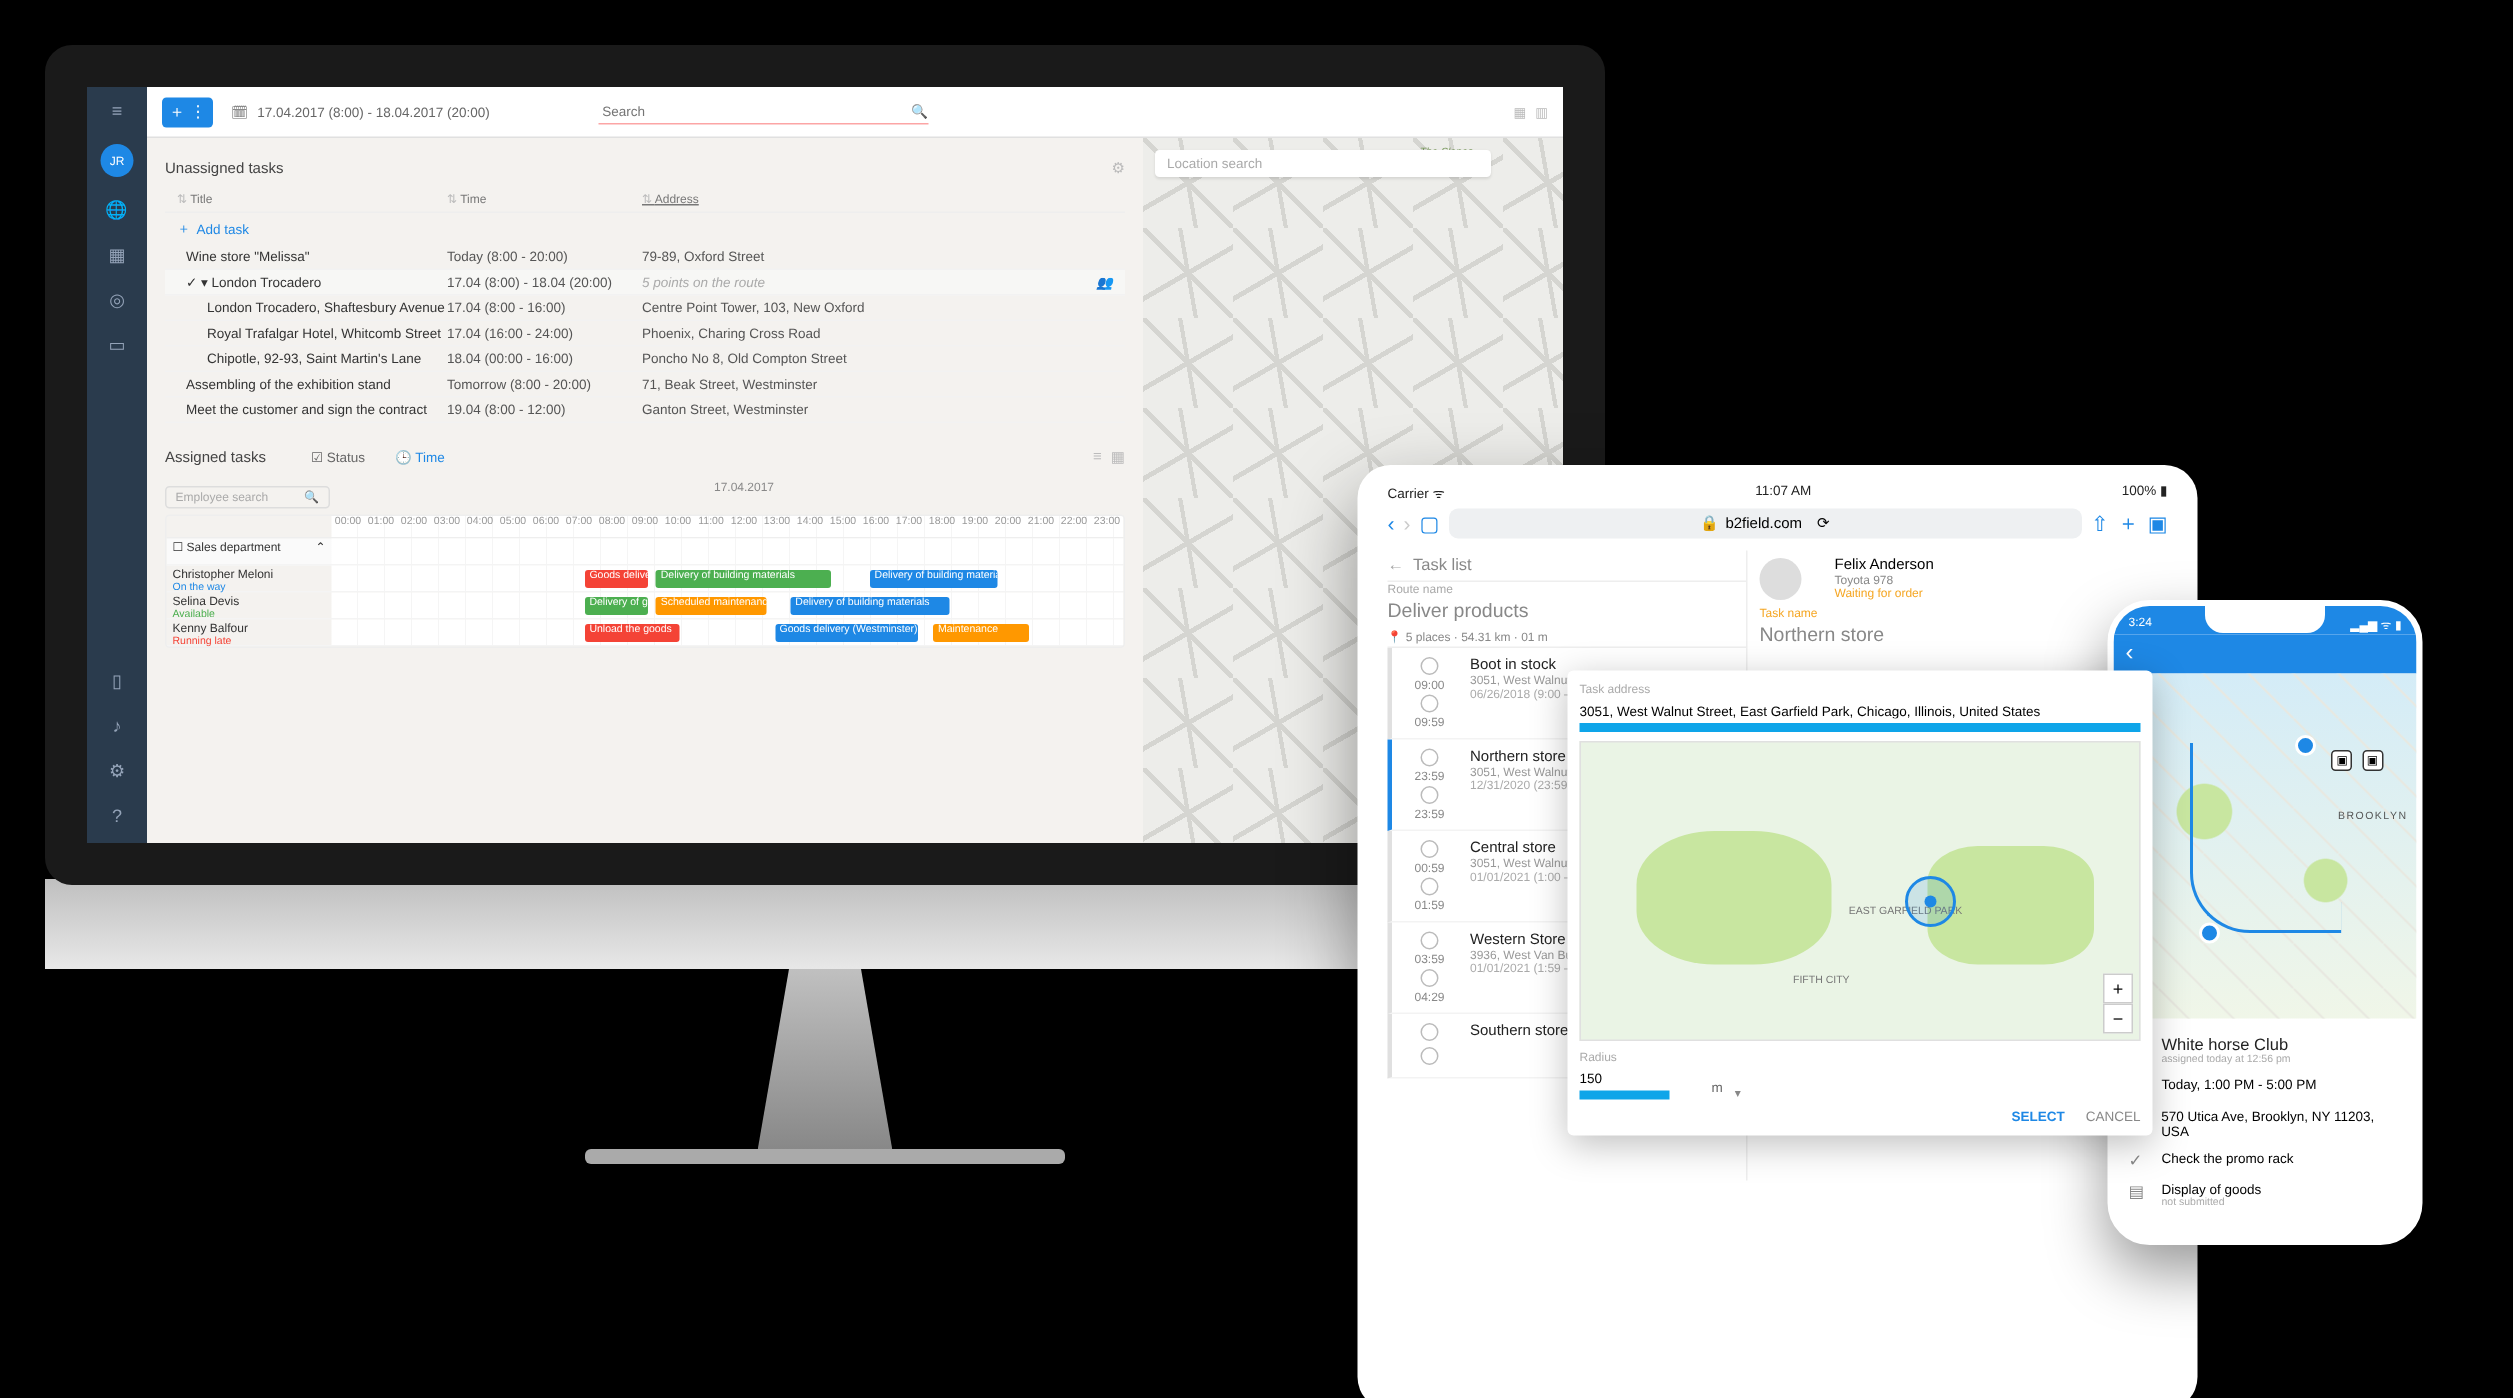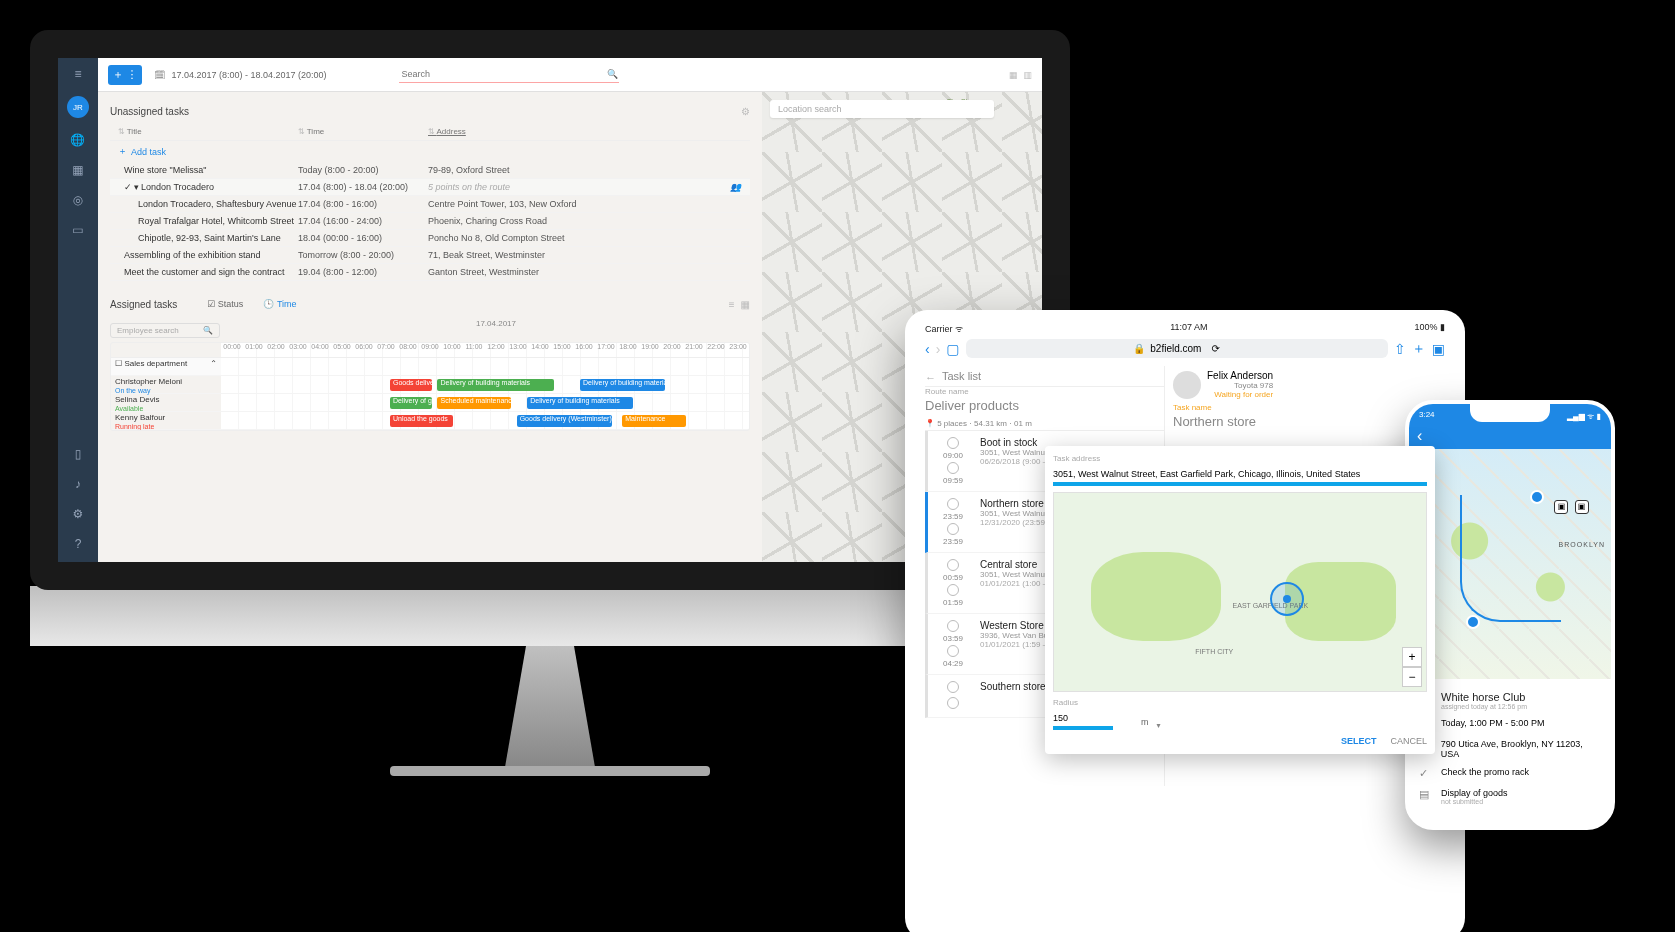--- a/index.html
+++ b/index.html
@@ -65,35 +65,35 @@
 
 .tablet { position:absolute; right:210px; top:310px; width:560px; height:630px; background:#fff; border-radius:22px; box-shadow:0 20px 50px rgba(0,0,0,.4); padding:12px 20px; }
 .tb-status { display:flex; justify-content:space-between; font-size:9px; color:#222; margin-bottom:4px;}
 .tb-url { display:flex; align-items:center; gap:6px; font-size:10px; margin-bottom:8px;}
 .tb-url .urlbar{flex:1; background:#eef0f2; border-radius:6px; padding:4px 8px; text-align:center; display:flex; align-items:center; justify-content:center; gap:4px;}
 .tb-url .ico{color:#1e88e5; font-size:14px;}
 .tb-body { display:flex; gap:0; height:420px; position:relative;}
 .tb-left { width:240px; border-right:1px solid #eee;}
 .tb-right { flex:1; padding:0 8px;}
 .tb-title { display:flex; align-items:center; gap:6px; color:#888; font-size:11px; padding:4px 0; border-bottom:1px solid #eee;}
-.tb-person { display:flex; gap:6px; padding:4px 0; align-items:center;text-align:right;}
+.tb-person { display:flex; gap:22px; padding:4px 0; align-items:center;}
 .tb-person .av{width:28px;height:28px;border-radius:50%;background:#ddd;}
 .tb-routemeta{font-size:8px;color:#888;padding:2px 0;border-bottom:1px solid #eee;}
 .tb-stop { display:flex; gap:6px; padding:6px 4px; border-bottom:1px solid #f3f3f3; font-size:9px;}
 .tb-stop .tcol{width:42px;display:flex;flex-direction:column;align-items:center;gap:2px;color:#888;font-size:8px;}
 .tb-stop .tcol .clk{width:12px;height:12px;border:1px solid #bbb;border-radius:50%;}
 .tb-stop .info .name{color:#222;font-size:10px;}
 .tb-stop .info .addr{color:#999;font-size:8px;}
 .tb-stop .info .date{color:#aaa;font-size:8px;}
 .tb-label{font-size:8px;color:#f5a623;margin-bottom:2px;}
 .tb-h2{font-size:13px;color:#888;margin-bottom:4px;}
 
 .tb-popup { position:absolute; left:120px; top:80px; width:390px; background:#fff; box-shadow:0 6px 24px rgba(0,0,0,.25); border-radius:4px; padding:8px; z-index:5;}
 .tb-popup .plabel{font-size:8px;color:#aaa;}
-.tb-popup input{width:100%;border:none;border-bottom:4px solid #0ea5e9;font-size:9px;padding:3px 0;outline:none;}
+.tb-popup input{width:100%;border:none;border-bottom:6px solid #0ea5e9;font-size:9px;padding:3px 0;outline:none;}
 .tb-popup .map{height:200px;background:#eaf4e5;position:relative;margin:6px 0;border:1px solid #e0e0e0;}
 .tb-popup .map .pin{position:absolute;left:58%;top:45%;width:34px;height:34px;border:2px solid #1e88e5;border-radius:50%;background:rgba(30,136,229,.15);display:flex;align-items:center;justify-content:center;}
 .tb-popup .map .pin::after{content:"";width:8px;height:8px;background:#1e88e5;border-radius:50%;}
 .tb-popup .zoomctrl{position:absolute;right:4px;bottom:4px;display:flex;flex-direction:column;}
 .tb-popup .zoomctrl div{width:20px;height:20px;background:#fff;border:1px solid #ccc;display:flex;align-items:center;justify-content:center;font-size:12px;}
 .tb-popup .row{display:flex;gap:8px;align-items:flex-end;}
 .tb-popup .btns{display:flex;justify-content:flex-end;gap:14px;margin-top:6px;font-size:9px;}
 .tb-popup .btns .sel{color:#1e88e5;font-weight:bold;}
 .tb-popup .btns .can{color:#888;}
 .savebtn{background:#e0e0e0;color:#888;padding:4px 16px;border-radius:3px;display:inline-block;font-size:9px;margin-top:10px;}
@@ -481,21 +481,21 @@
     <div class="ph-title">White horse Club</div>
     <div class="ph-sub">assigned today at 12:56 pm</div>
    </div>
   </div>
   <div class="ph-row">
    <div class="ic">🗓</div>
    <div>Today, 1:00 PM - 5:00 PM</div>
   </div>
   <div class="ph-row">
    <div class="ic">📍</div>
-   <div>790 Utica Ave, Brooklyn, NY 11203, USA</div>
+   <div>570 Utica Ave, Brooklyn, NY 11203, USA</div>
   </div>
   <div class="ph-row">
    <div class="ic">✓</div>
    <div>Check the promo rack</div>
   </div>
   <div class="ph-row">
    <div class="ic">▤</div>
    <div>
     <div>Display of goods</div>
     <div class="ph-sub">not submitted</div>

